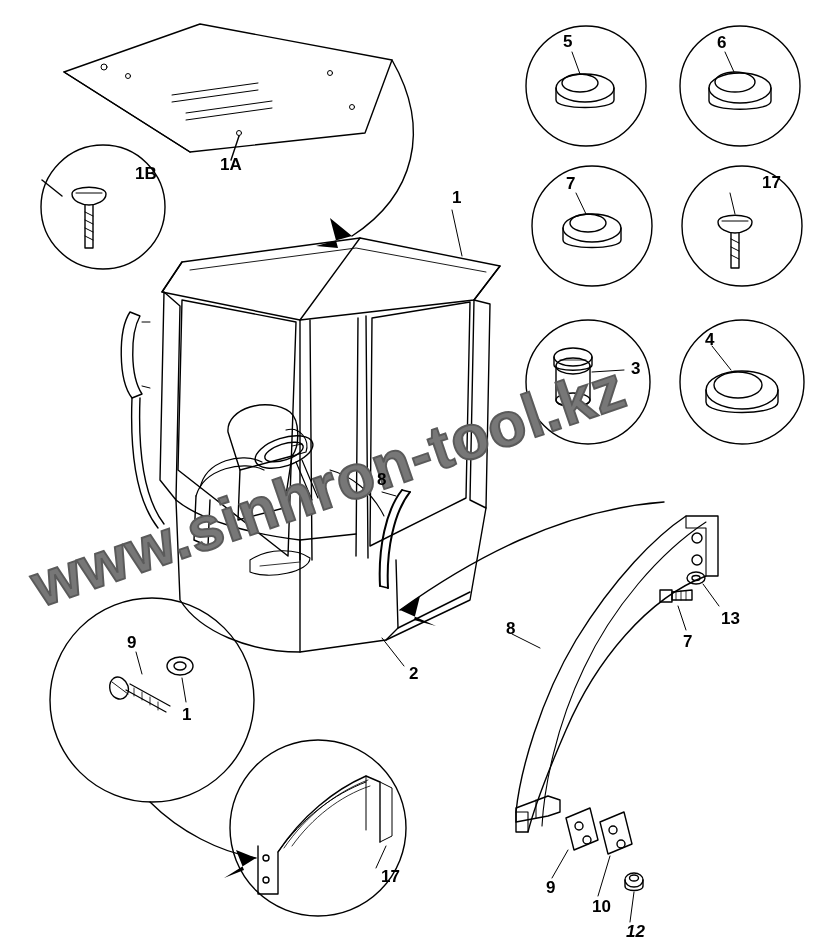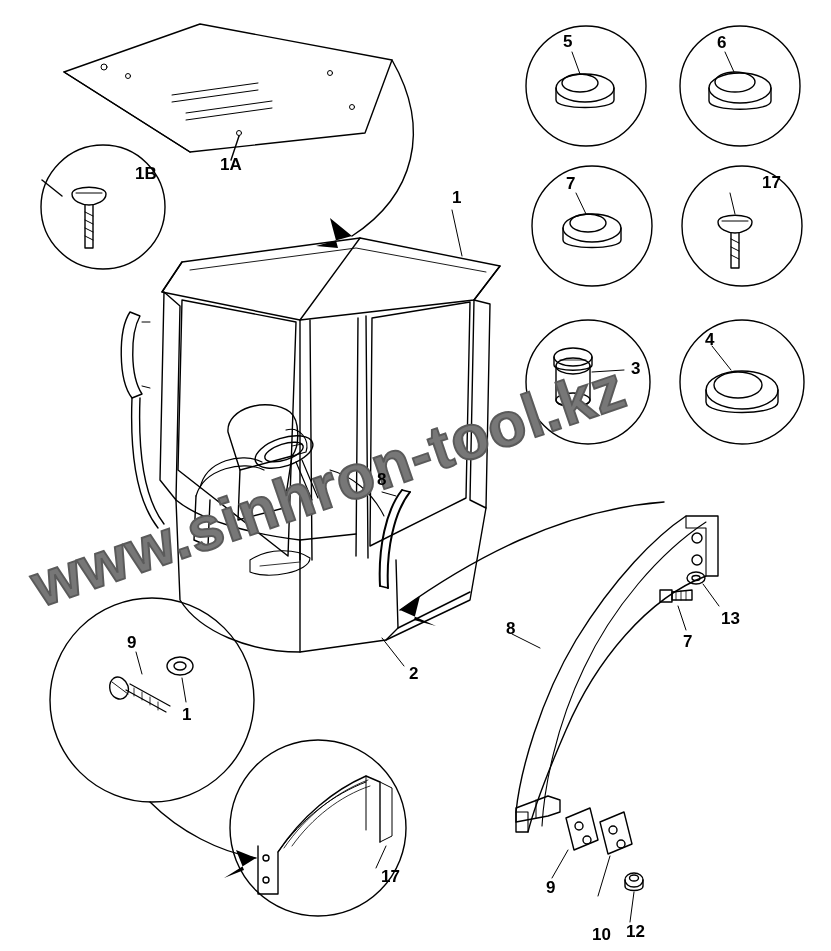--- a/index.html
+++ b/index.html
@@ -329,21 +329,21 @@
   <div class="callout" style="left:409px;  top:664px;">2</div>
   <div class="callout" style="left:631px;  top:359px;">3</div>
   <div class="callout" style="left:705px;  top:330px;">4</div>
   <div class="callout" style="left:563px;  top:32px;">5</div>
   <div class="callout" style="left:717px;  top:33px;">6</div>
   <div class="callout" style="left:566px;  top:174px;">7</div>
   <div class="callout" style="left:719px;  top:173px;margin-left:43px;">17</div>
   <div class="callout" style="left:377px;  top:470px;">8</div>
   <div class="callout" style="left:506px;  top:619px;">8</div>
   <div class="callout" style="left:546px;  top:878px;">9</div>
-  <div class="callout" style="left:592px;  top:897px;margin-top:28px;">10</div>
+  <div class="callout" style="left:592px;  top:897px;">10</div>
   <div class="callout" style="left:683px;  top:632px;">7</div>
-  <div class="callout" style="left:626px;  top:922px;">12</div>
+  <div class="callout" style="left:626px;  top:922px;font-style:italic;">12</div>
   <div class="callout" style="left:721px;  top:609px;">13</div>
   <div class="callout" style="left:381px;  top:867px;">17</div>
   <div class="callout" style="left:127px;  top:633px;">9</div>
   <div class="callout" style="left:182px;  top:705px;">1</div>
 
 </div>
 
 </body></html>

